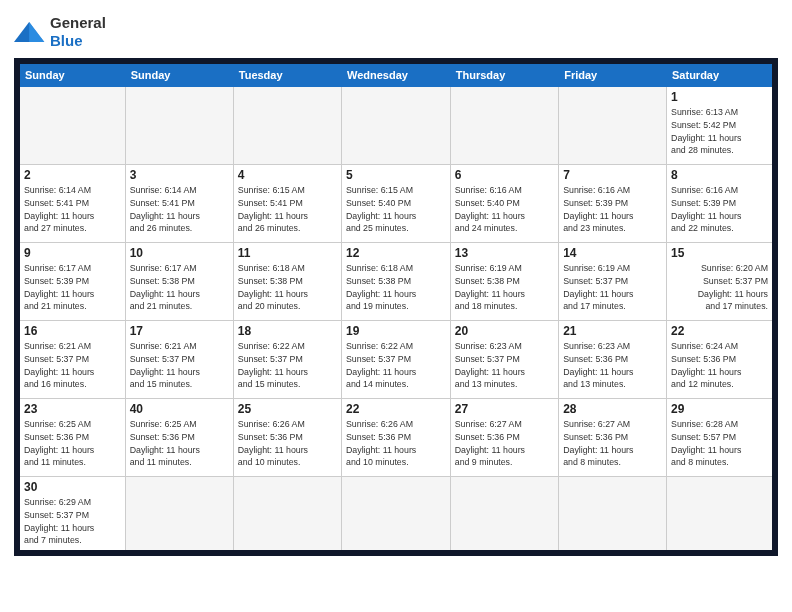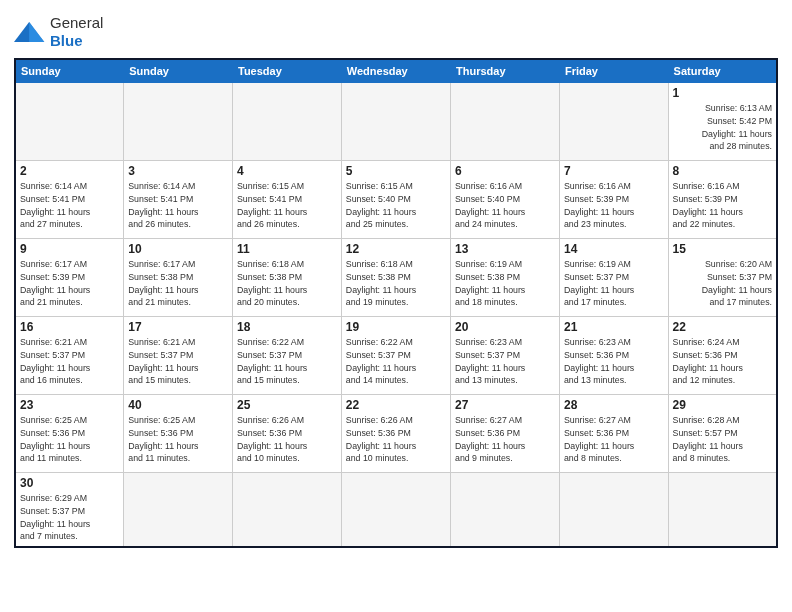--- a/index.html
+++ b/index.html
@@ -40,21 +40,21 @@
       color: #222;
       line-height: 1.1;
     }
     .subtitle {
       font-size: 14px;
       color: #555;
     }
     .calendar {
       width: 100%;
       border-collapse: collapse;
-      border: 2px solid #0f172a;
+      border: 6px solid #0f172a;
       font-size: 9.5px;
     }
     .calendar th {
       background: #1a6fc4;
       color: #fff;
       text-align: left;
       padding: 5px 5px;
       font-size: 11px;
       font-weight: bold;
       border: 1px solid #1a6fc4;
@@ -89,21 +89,21 @@
 <body>
 
 <div class="page">
   <div class="header">
     <div class="logo">
       <svg class="logo-icon" viewBox="0 0 38 32">
         <polygon points="18,4 36,28 0,28" fill="#1a6fc4"></polygon>
         <polygon points="18,4 36,28 18,28" fill="#3399ee" opacity="0.7"></polygon>
       </svg>
       <div>
-        <div style="font-size:15px;font-weight:normal;color:#333;line-height:1.2;">General</div>
+        <div style="font-size:15px;font-weight:bold;color:#333;line-height:1.2;">General</div>
         <div style="font-size:15px;font-weight:bold;color:#1a6fc4;line-height:1.2;">Blue</div>
       </div>
     </div>
     <div class="title-block">
       <div class="month-title"></div>
       <div class="subtitle"></div>
     </div>
   </div>
 
   <table class="calendar">
@@ -121,21 +121,21 @@
     <tbody id="calendar-body">
     <tr>
           <td class="empty"></td>
           <td class="empty"></td>
           <td class="empty"></td>
           <td class="empty"></td>
           <td class="empty"></td>
           <td class="empty"></td>
           <td>
             <div class="day-num">1</div>
-            <div class="day-info" style="white-space: pre-line; text-align: right;">Sunrise: 6:13 AM
+            <div class="day-info" style="white-space: pre-line;">Sunrise: 6:13 AM
 Sunset: 5:42 PM
 Daylight: 11 hours
 and 28 minutes.</div>
           </td>
         </tr>
         <tr>
           <td>
             <div class="day-num">2</div>
             <div class="day-info" style="white-space: pre-line;">Sunrise: 6:14 AM
 Sunset: 5:41 PM

